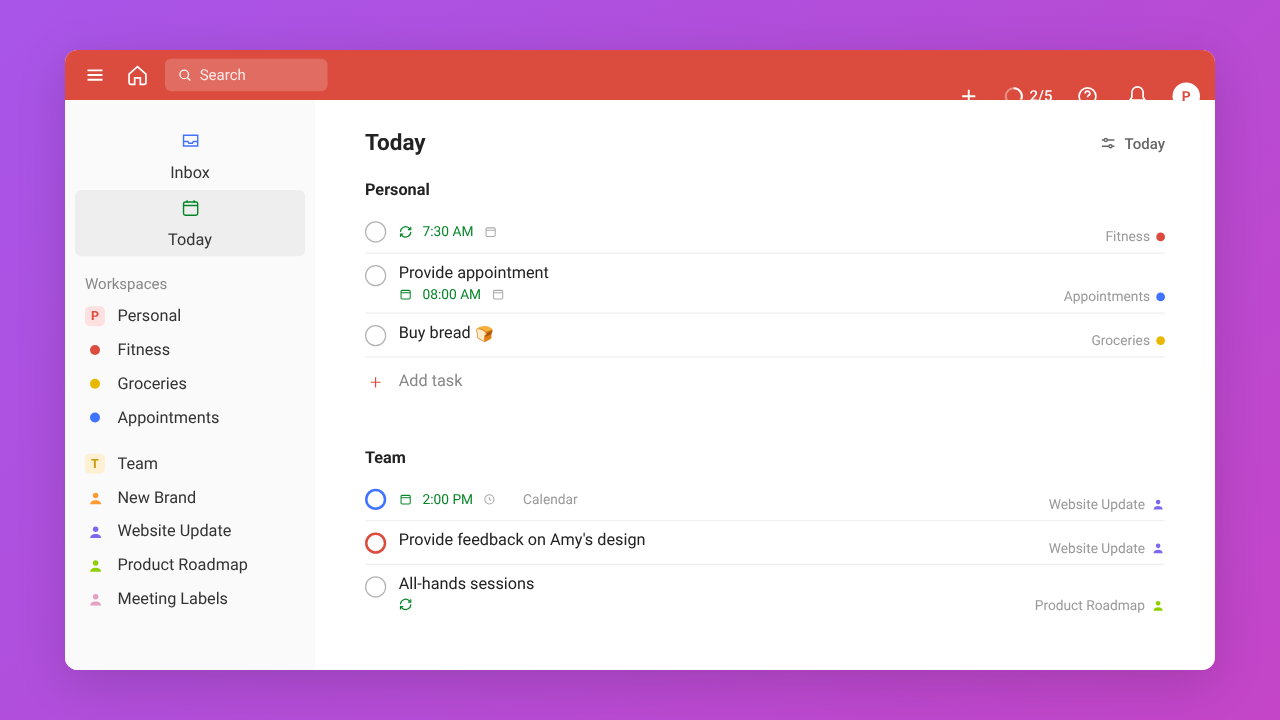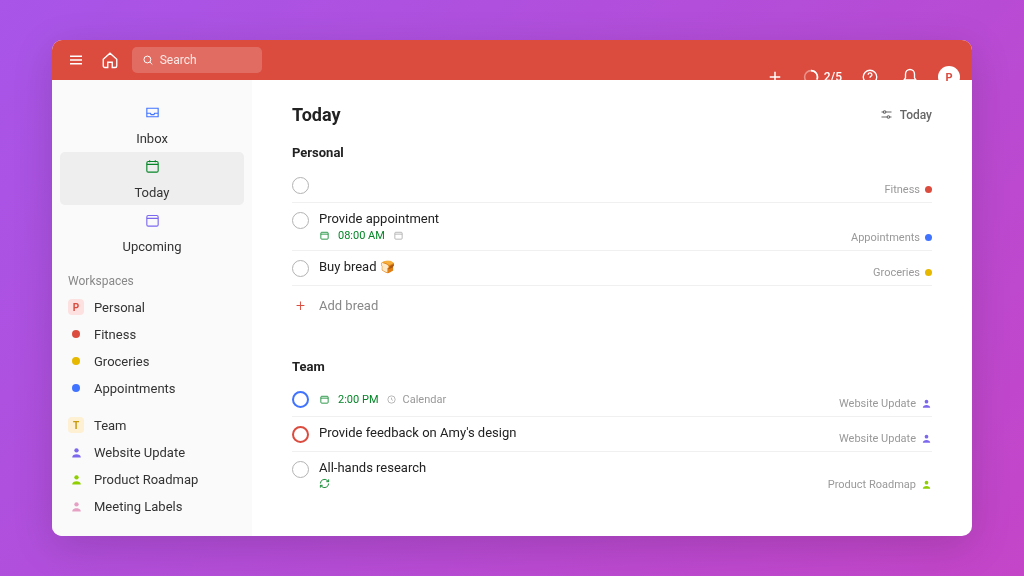--- a/index.html
+++ b/index.html
@@ -218,32 +218,20 @@
         <span class="nav-icon">
           <svg viewBox="0 0 24 24" fill="none" stroke="#058527" stroke-width="1.6">
               <rect x="4" y="5" width="16" height="15" rx="2"></rect>
               <line x1="4" y1="9" x2="20" y2="9"></line>
               <line x1="8" y1="3" x2="8" y2="6"></line>
               <line x1="16" y1="3" x2="16" y2="6"></line>
             </svg>
         </span>
         <span>Today</span>
       </div>
-      <div class="nav-item">
-        <span class="nav-icon">
-          <svg viewBox="0 0 24 24" fill="none" stroke="#7b68ee" stroke-width="1.6">
-              <rect x="4" y="5" width="16" height="15" rx="2"></rect>
-              <line x1="4" y1="9" x2="20" y2="9"></line>
-              <line x1="9" y1="13" x2="9" y2="13"></line>
-              <line x1="12" y1="13" x2="12" y2="13"></line>
-              <line x1="15" y1="13" x2="15" y2="13"></line>
-            </svg>
-        </span>
-        <span>Upcoming</span>
-      </div>
 
       <div class="section-header">Workspaces</div>
 
       <div class="ws-item">
         <span class="ws-badge" style="background:#fde1e1;color:#db4c3f">P</span>
         <span>Personal</span>
       </div>
       <div class="ws-item">
         <span class="ws-icon">
             <span class="dot" style="background:#db4c3f"></span>
@@ -261,20 +249,29 @@
             <span class="dot" style="background:#4073ff"></span>
           </span>
         <span>Appointments</span>
       </div>
 
       <div style="height:10px"></div>
 
       <div class="ws-item">
         <span class="ws-badge" style="background:#fdf0d3;color:#c89b0f">T</span>
         <span>Team</span>
+      </div>
+      <div class="ws-item">
+        <span class="ws-icon">
+            <svg viewBox="0 0 24 24" width="13" height="13" fill="#ff9933">
+              <circle cx="12" cy="8" r="4"></circle>
+              <path d="M4 21c0-4 4-6 8-6s8 2 8 6"></path>
+            </svg>
+          </span>
+        <span>New Brand</span>
       </div>
       <div class="ws-item">
         <span class="ws-icon">
             <svg viewBox="0 0 24 24" width="13" height="13" fill="#7b68ee">
               <circle cx="12" cy="8" r="4"></circle>
               <path d="M4 21c0-4 4-6 8-6s8 2 8 6"></path>
             </svg>
           </span>
         <span>Website Update</span>
       </div>
@@ -310,132 +307,149 @@
             </svg>
           <span>Today</span>
         </div>
       </div>
 
       <div class="section-title">Personal</div>
 
       <div class="task-row">
         <div class="task-checkbox"></div>
         <div class="task-content">
-        </div>
-        <div class="task-tag">
-          <span>Fitness</span>
-          <span class="tag-dot" style="background:#db4c3f"></span>
-        </div>
-      </div>
-
-      <div class="task-row">
-        <div class="task-checkbox"></div>
-        <div class="task-content">
-          <div class="task-title">Provide appointment</div>
-          <div class="task-meta">
-            <span class="meta-item">
-                <svg viewBox="0 0 24 24" fill="none" stroke="#058527" stroke-width="1.8">
-                  <rect x="4" y="5" width="16" height="15" rx="2"></rect>
-                  <line x1="4" y1="9" x2="20" y2="9"></line>
-                </svg>
-              </span>
-            <span class="meta-item">08:00 AM</span>
-            <span class="meta-item gray">
-                <svg viewBox="0 0 24 24" fill="none" stroke="#aaa" stroke-width="1.8">
-                  <rect x="4" y="5" width="16" height="15" rx="2"></rect>
-                  <line x1="4" y1="9" x2="20" y2="9"></line>
-                </svg>
-              </span>
-          </div>
-        </div>
-        <div class="task-tag">
-          <span>Appointments</span>
-          <span class="tag-dot" style="background:#4073ff"></span>
-        </div>
-      </div>
-
-      <div class="task-row">
-        <div class="task-checkbox"></div>
-        <div class="task-content">
-          <div class="task-title">
-              <span>Buy bread</span> 
-              <span class="emoji">🍞</span>
-            </div>
-        </div>
-        <div class="task-tag">
-          <span>Groceries</span>
-          <span class="tag-dot" style="background:#e6b800"></span>
-        </div>
-      </div>
-
-      <div class="add-task">
-        <span class="plus">+</span>
-        <span>Add bread</span>
-      </div>
-
-      <div class="section-gap"></div>
-
-      <div class="section-title">Team</div>
-
-      <div class="task-row">
-        <div class="task-checkbox blue"></div>
-        <div class="task-content">
-          <div class="task-meta">
-            <span class="meta-item">
-                <svg viewBox="0 0 24 24" fill="none" stroke="#058527" stroke-width="1.8">
-                  <rect x="4" y="5" width="16" height="15" rx="2"></rect>
-                  <line x1="4" y1="9" x2="20" y2="9"></line>
-                </svg>
-              </span>
-            <span class="meta-item">2:00 PM</span>
-            <span class="meta-item gray">
-                <svg viewBox="0 0 24 24" fill="none" stroke="#aaa" stroke-width="1.8">
-                  <circle cx="12" cy="12" r="8"></circle>
-                  <path d="M12 8v4l3 2"></path>
-                </svg>
-                <span style="margin-left:2px">Calendar</span>
-              </span>
-          </div>
-        </div>
-        <div class="task-tag">
-          <span>Website Update</span>
-          <svg viewBox="0 0 24 24" fill="#7b68ee">
-              <circle cx="12" cy="8" r="4"></circle>
-              <path d="M4 21c0-4 4-6 8-6s8 2 8 6"></path>
-            </svg>
-        </div>
-      </div>
-
-      <div class="task-row">
-        <div class="task-checkbox red"></div>
-        <div class="task-content">
-          <div class="task-title">Provide feedback on Amy's design</div>
-        </div>
-        <div class="task-tag">
-          <span>Website Update</span>
-          <svg viewBox="0 0 24 24" fill="#7b68ee">
-              <circle cx="12" cy="8" r="4"></circle>
-              <path d="M4 21c0-4 4-6 8-6s8 2 8 6"></path>
-            </svg>
-        </div>
-      </div>
-
-      <div class="task-row" style="border-bottom:none">
-        <div class="task-checkbox"></div>
-        <div class="task-content">
-          <div class="task-title">All-hands research</div>
           <div class="task-meta">
             <span class="meta-item">
                 <svg viewBox="0 0 24 24" fill="none" stroke="#058527" stroke-width="2">
                   <path d="M3 12a9 9 0 0 1 15-6.7L21 8"></path>
                   <path d="M21 3v5h-5"></path>
                   <path d="M21 12a9 9 0 0 1-15 6.7L3 16"></path>
                   <path d="M3 21v-5h5"></path>
                 </svg>
               </span>
+            <span class="meta-item">7:30 AM</span>
+            <span class="meta-item gray">
+                <svg viewBox="0 0 24 24" fill="none" stroke="#aaa" stroke-width="1.8">
+                  <rect x="4" y="5" width="16" height="15" rx="2"></rect>
+                  <line x1="4" y1="9" x2="20" y2="9"></line>
+                </svg>
+              </span>
+          </div>
+        </div>
+        <div class="task-tag">
+          <span>Fitness</span>
+          <span class="tag-dot" style="background:#db4c3f"></span>
+        </div>
+      </div>
+
+      <div class="task-row">
+        <div class="task-checkbox"></div>
+        <div class="task-content">
+          <div class="task-title">Provide appointment</div>
+          <div class="task-meta">
+            <span class="meta-item">
+                <svg viewBox="0 0 24 24" fill="none" stroke="#058527" stroke-width="1.8">
+                  <rect x="4" y="5" width="16" height="15" rx="2"></rect>
+                  <line x1="4" y1="9" x2="20" y2="9"></line>
+                </svg>
+              </span>
+            <span class="meta-item">08:00 AM</span>
+            <span class="meta-item gray">
+                <svg viewBox="0 0 24 24" fill="none" stroke="#aaa" stroke-width="1.8">
+                  <rect x="4" y="5" width="16" height="15" rx="2"></rect>
+                  <line x1="4" y1="9" x2="20" y2="9"></line>
+                </svg>
+              </span>
+          </div>
+        </div>
+        <div class="task-tag">
+          <span>Appointments</span>
+          <span class="tag-dot" style="background:#4073ff"></span>
+        </div>
+      </div>
+
+      <div class="task-row">
+        <div class="task-checkbox"></div>
+        <div class="task-content">
+          <div class="task-title">
+              <span>Buy bread</span> 
+              <span class="emoji">🍞</span>
+            </div>
+        </div>
+        <div class="task-tag">
+          <span>Groceries</span>
+          <span class="tag-dot" style="background:#e6b800"></span>
+        </div>
+      </div>
+
+      <div class="add-task">
+        <span class="plus">+</span>
+        <span>Add task</span>
+      </div>
+
+      <div class="section-gap"></div>
+
+      <div class="section-title">Team</div>
+
+      <div class="task-row">
+        <div class="task-checkbox blue"></div>
+        <div class="task-content">
+          <div class="task-meta">
+            <span class="meta-item">
+                <svg viewBox="0 0 24 24" fill="none" stroke="#058527" stroke-width="1.8">
+                  <rect x="4" y="5" width="16" height="15" rx="2"></rect>
+                  <line x1="4" y1="9" x2="20" y2="9"></line>
+                </svg>
+              </span>
+            <span class="meta-item">2:00 PM</span>
+            <span class="meta-item gray">
+                <svg viewBox="0 0 24 24" fill="none" stroke="#aaa" stroke-width="1.8">
+                  <circle cx="12" cy="12" r="8"></circle>
+                  <path d="M12 8v4l3 2"></path>
+                </svg>
+                <span style="margin-left:18px">Calendar</span>
+              </span>
+          </div>
+        </div>
+        <div class="task-tag">
+          <span>Website Update</span>
+          <svg viewBox="0 0 24 24" fill="#7b68ee">
+              <circle cx="12" cy="8" r="4"></circle>
+              <path d="M4 21c0-4 4-6 8-6s8 2 8 6"></path>
+            </svg>
+        </div>
+      </div>
+
+      <div class="task-row">
+        <div class="task-checkbox red"></div>
+        <div class="task-content">
+          <div class="task-title">Provide feedback on Amy's design</div>
+        </div>
+        <div class="task-tag">
+          <span>Website Update</span>
+          <svg viewBox="0 0 24 24" fill="#7b68ee">
+              <circle cx="12" cy="8" r="4"></circle>
+              <path d="M4 21c0-4 4-6 8-6s8 2 8 6"></path>
+            </svg>
+        </div>
+      </div>
+
+      <div class="task-row" style="border-bottom:none">
+        <div class="task-checkbox"></div>
+        <div class="task-content">
+          <div class="task-title">All-hands sessions</div>
+          <div class="task-meta">
+            <span class="meta-item">
+                <svg viewBox="0 0 24 24" fill="none" stroke="#058527" stroke-width="2">
+                  <path d="M3 12a9 9 0 0 1 15-6.7L21 8"></path>
+                  <path d="M21 3v5h-5"></path>
+                  <path d="M21 12a9 9 0 0 1-15 6.7L3 16"></path>
+                  <path d="M3 21v-5h5"></path>
+                </svg>
+              </span>
           </div>
         </div>
         <div class="task-tag">
           <span>Product Roadmap</span>
           <svg viewBox="0 0 24 24" fill="#8fce00">
               <circle cx="12" cy="8" r="4"></circle>
               <path d="M4 21c0-4 4-6 8-6s8 2 8 6"></path>
             </svg>
         </div>
       </div>

